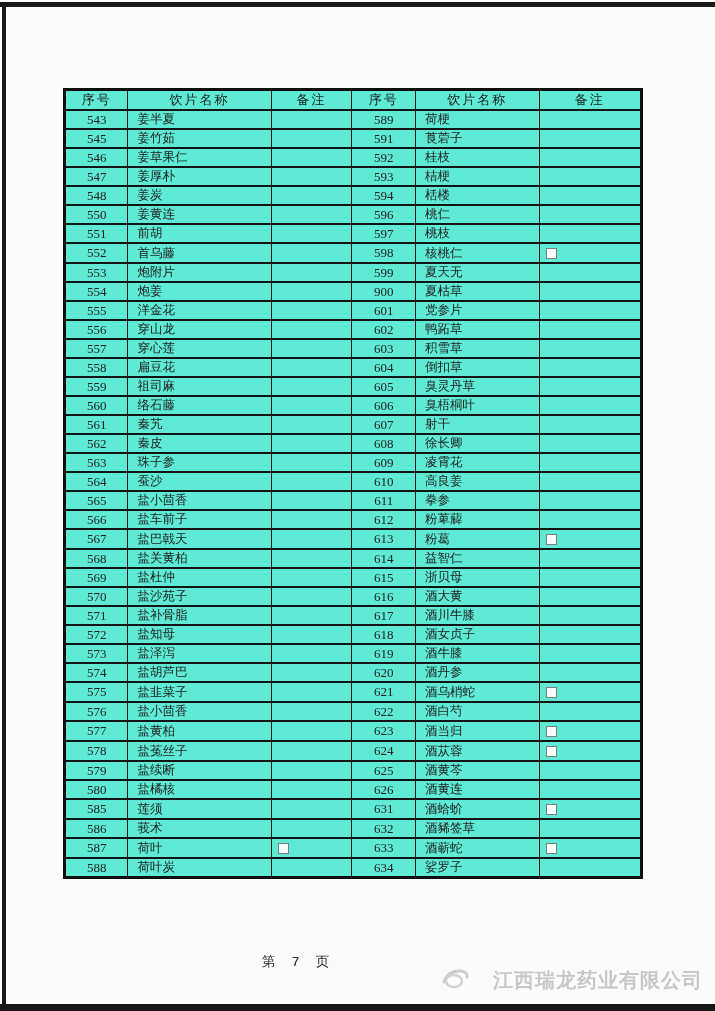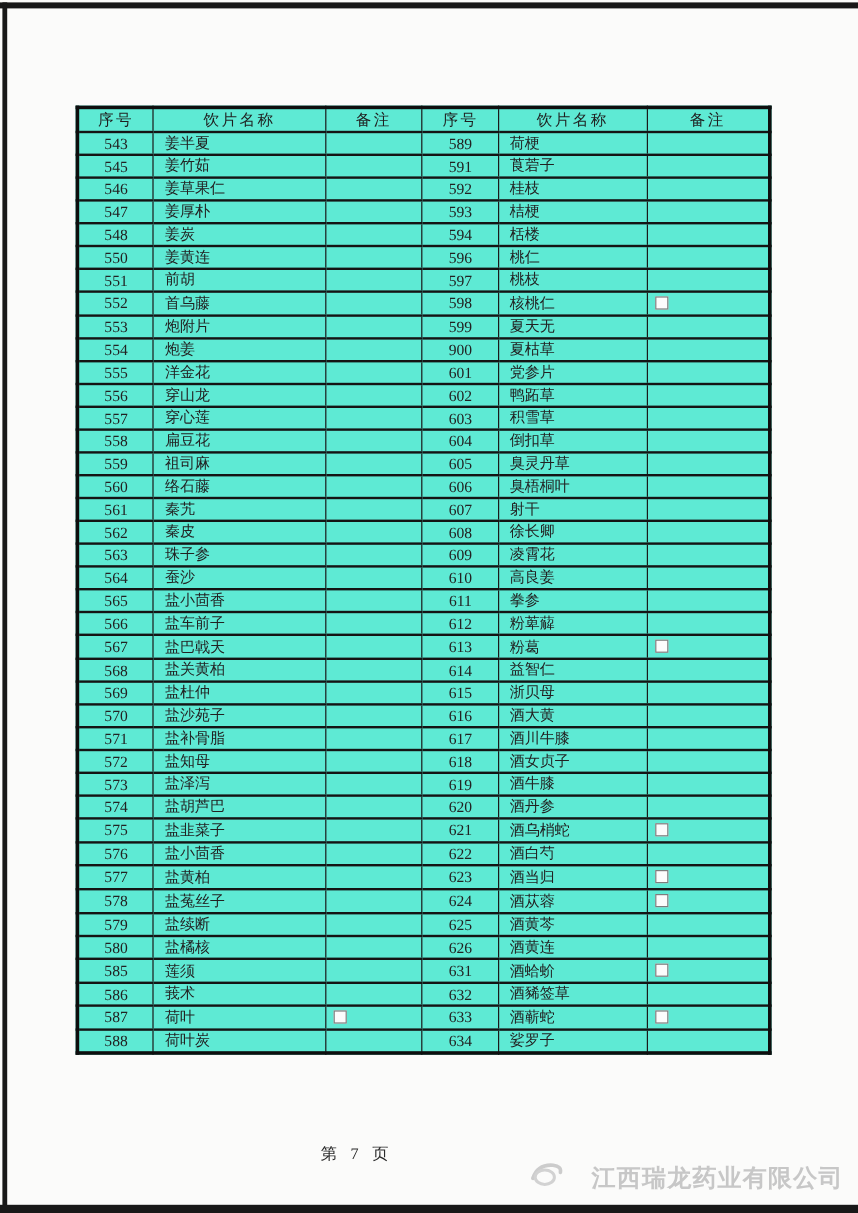--- a/index.html
+++ b/index.html
@@ -41,21 +41,21 @@
 
   .checkbox{
     display:inline-block;width:9px;height:9px;
     border:1.5px solid #7d7d7d;background:#fcfcfc;
     vertical-align:middle;margin-top:-2px;
   }
 
   
   .page-footer{
     position:absolute;left:0;top:953px;width:595px;
-    text-align:center;font-size:13.5px;letter-spacing:4px;color:#2a2a2a;
+    text-align:center;font-size:13.5px;letter-spacing:4px;color:#2a2a2a;font-family:Liberation Mono, monospace;
   }
 
   
   .watermark{
     position:absolute;right:12px;top:966px;
     display:flex;align-items:center;gap:22px;
     color:#c7c7c7;font-size:20px;font-weight:bold;letter-spacing:1px;
     font-family:"Liberation Sans","DejaVu Sans",sans-serif;
   }
   .logo-mark{display:inline-block;}

